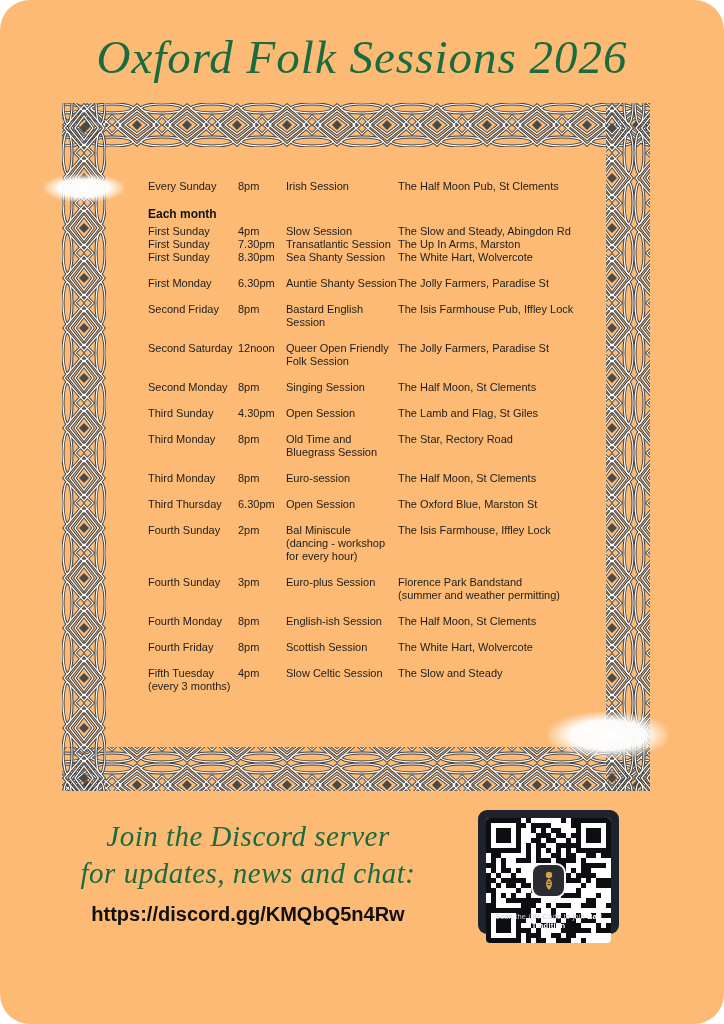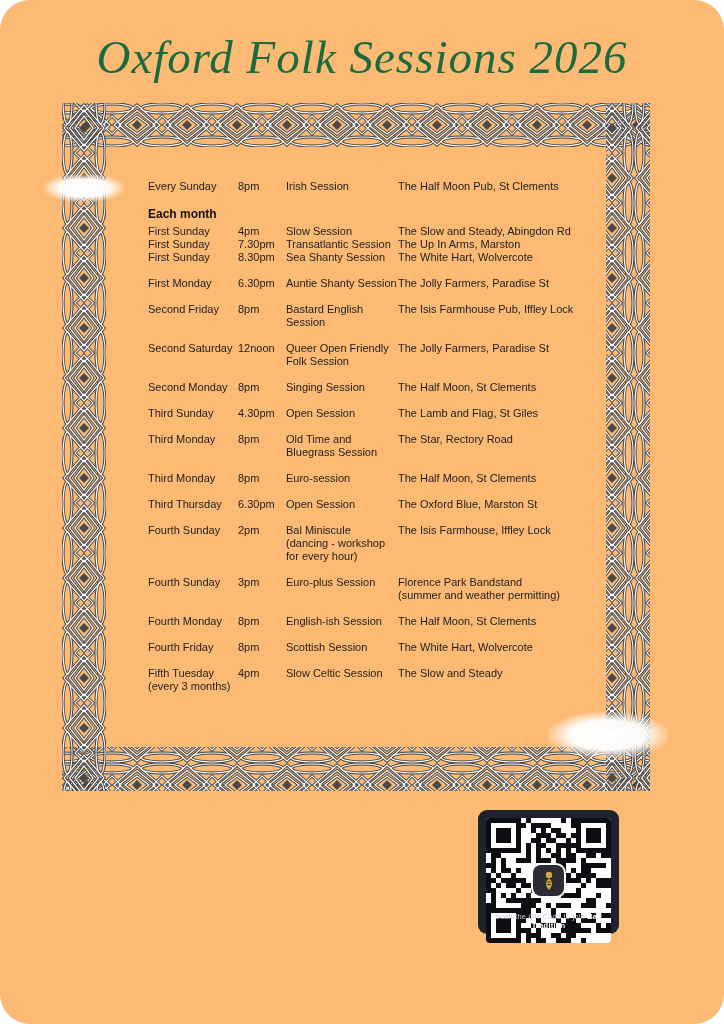--- a/index.html
+++ b/index.html
@@ -217,20 +217,25 @@
         <div class="row spaced">
           <div class="c day">Fifth Tuesday
 (every 3 months)</div>
           <div class="c time">4pm</div>
           <div class="c sess">Slow Celtic Session</div>
           <div class="c venue">The Slow and Steady</div>
         </div>
       </div>
   </div>
 
+  <div class="discord">
+    <div class="discord-line" style="color:#1a6b3e;">Join the Discord server</div>
+    <div class="discord-line" style="color:#1a6b3e;">for updates, news and chat:</div>
+    <div class="discord-url">https://discord.gg/KMQbQ5n4Rw</div>
+  </div>
 
   <div class="qr-frame">
     <div class="qr-white">
       <div id="qr-modules">
           <svg width="125" height="125" viewBox="0 0 125 125" fill="#0c0e12">
             <rect x="0" y="0" width="5" height="5"></rect>
             <rect x="5" y="0" width="5" height="5"></rect>
             <rect x="10" y="0" width="5" height="5"></rect>
             <rect x="15" y="0" width="5" height="5"></rect>
             <rect x="20" y="0" width="5" height="5"></rect>

